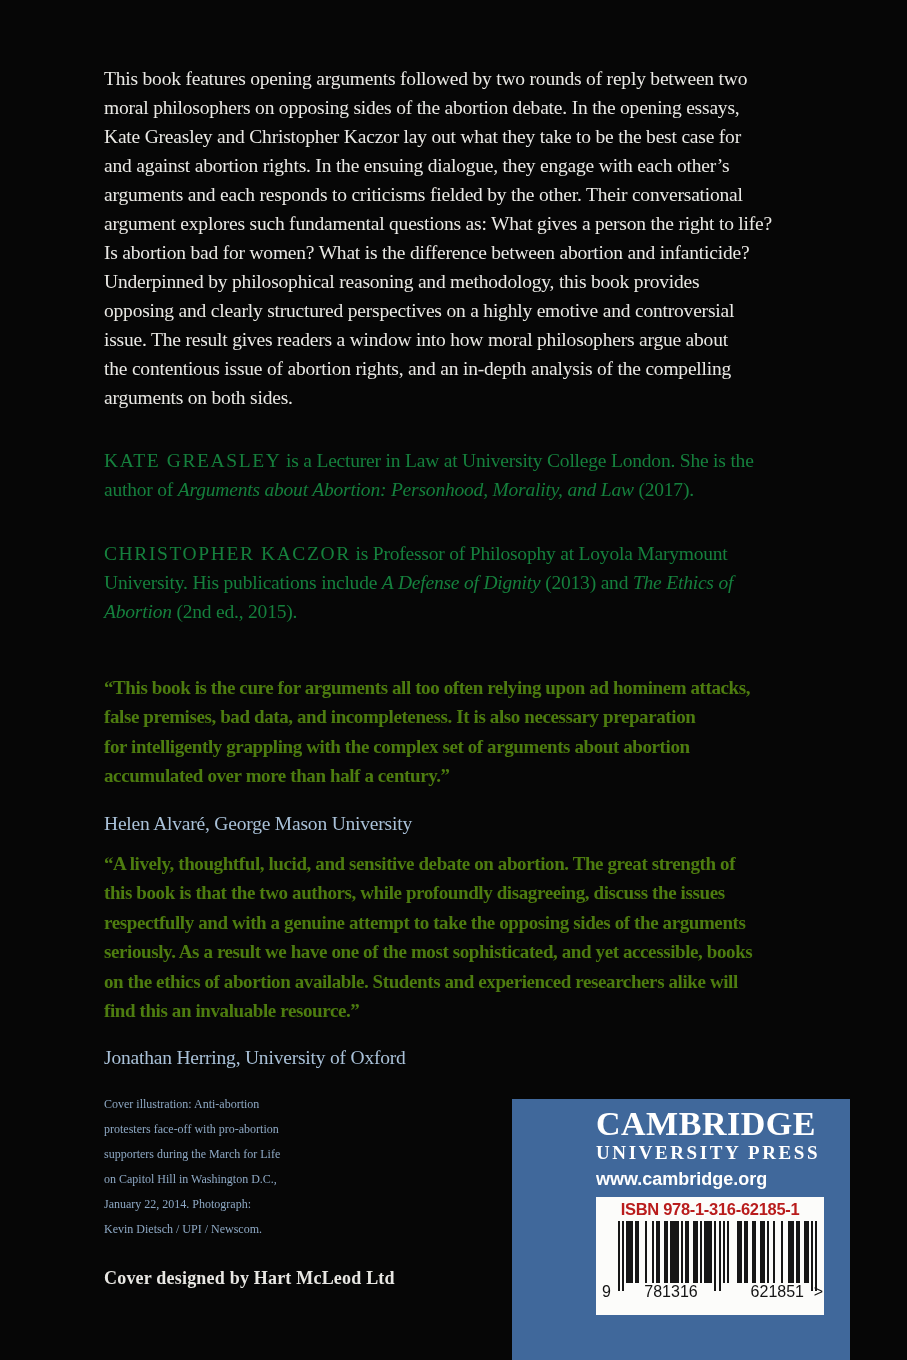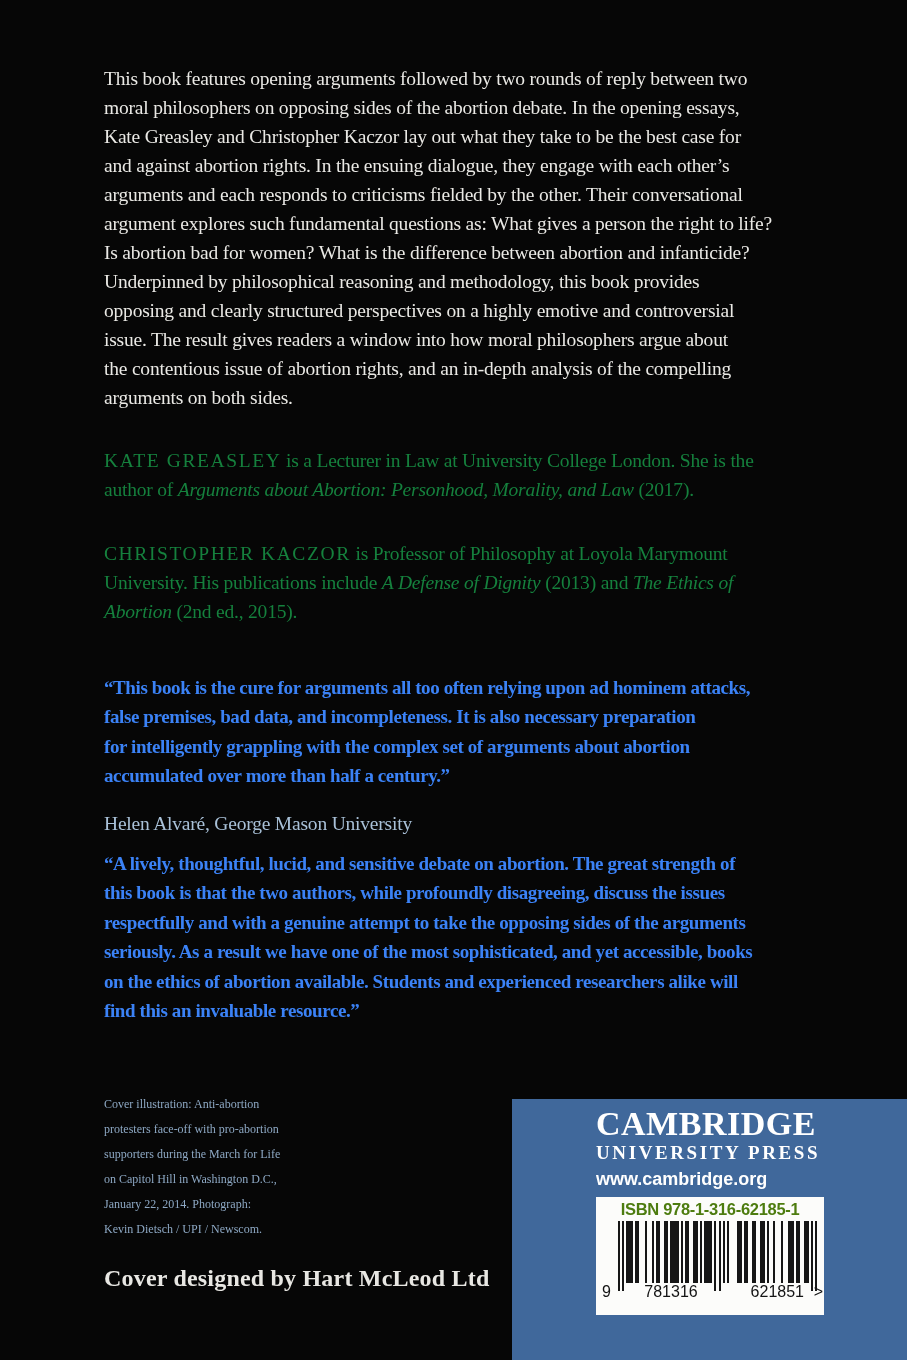--- a/index.html
+++ b/index.html
@@ -18,42 +18,42 @@
   }
   .bio{
     color:#15803d;
     font-size:19.5px;line-height:29px;letter-spacing:-0.2px;
   }
   .bio1{top:446px;}
   .bio2{top:539px;}
   .caps{letter-spacing:1.6px;}
   .it{font-style:italic;}
   .blurb-quote{
-    color:#3b82f6;font-weight:700;
+    color:#4d7c0f;font-weight:700;
     font-size:19px;line-height:29.4px;letter-spacing:-0.4px;
   }
   .blurb1{top:655px;}
   .blurb2{top:831px;}
   .blurb-attr{
     color:#a9c1d8;font-weight:400;
     font-size:19.5px;line-height:29.4px;letter-spacing:-0.2px;
   }
   .credit{
     top:1092px;width:420px;
     color:#8ea9c5;
     font-size:12px;line-height:25px;
   }
   .designed{
     top:1266px;
     color:#e8e7e3;font-weight:700;
-    font-size:24px;line-height:24px;letter-spacing:0.2px;
+    font-size:18px;line-height:24px;letter-spacing:0.2px;
   }
   .panel{
     position:absolute;
-    left:512px;top:1099px;width:395px;height:261px;
+    left:512px;top:1099px;width:338px;height:261px;
     background:#40689b;
   }
   .panel-inner{margin-left:84px;width:232px;padding-top:7px;color:#fff;}
   .cam-name{
     font-family:"Liberation Serif", serif;font-weight:700;
     font-size:34px;line-height:36px;letter-spacing:0.5px;
     white-space:nowrap;
   }
   .cam-sub{
     font-family:"Liberation Serif", serif;font-weight:700;
@@ -67,21 +67,21 @@
   }
   .barcode-box{
     position:relative;
     margin-top:8px;
     width:228px;height:118px;
     background:#fcfcfa;
   }
   .isbn-label{
     position:absolute;top:3px;left:0;width:100%;
     text-align:center;
-    color:#4d7c0f;
+    color:#b91c1c;
     font-family:"Liberation Sans", sans-serif;font-weight:700;
     font-size:16.5px;letter-spacing:-0.3px;
     white-space:nowrap;
   }
   .bars{
     position:absolute;left:22px;top:24px;
     display:flex;height:72px;
   }
   .mod{width:2.1px;height:62px;}
   .mod.on{background:#161616;}
@@ -131,20 +131,21 @@
     <div class="blurb-attr">Helen Alvaré, George Mason University</div>
   </div>
 
   <div class="block blurb2">
     <div class="blurb-quote">“A lively, thoughtful, lucid, and sensitive debate on abortion. The great strength of
 this book is that the two authors, while profoundly disagreeing, discuss the issues
 respectfully and with a genuine attempt to take the opposing sides of the arguments
 seriously. As a result we have one of the most sophisticated, and yet accessible, books
 on the ethics of abortion available. Students and experienced researchers alike will
 find this an invaluable resource.”</div>
+    <div class="blurb-attr">Jonathan Herring, University of Oxford</div>
   </div>
 
   <div class="block credit">Cover illustration: Anti-abortion
 protesters face-off with pro-abortion
 supporters during the March for Life
 on Capitol Hill in Washington D.C.,
 January 22, 2014. Photograph:
 Kevin Dietsch / UPI / Newscom.</div>
 
   <div class="block designed">Cover designed by Hart McLeod Ltd</div>

